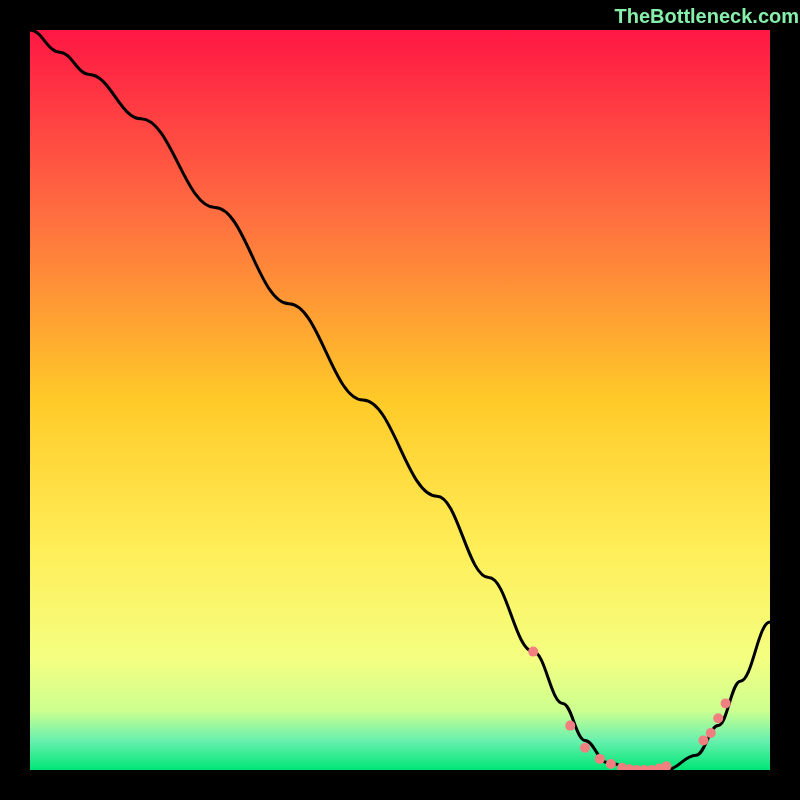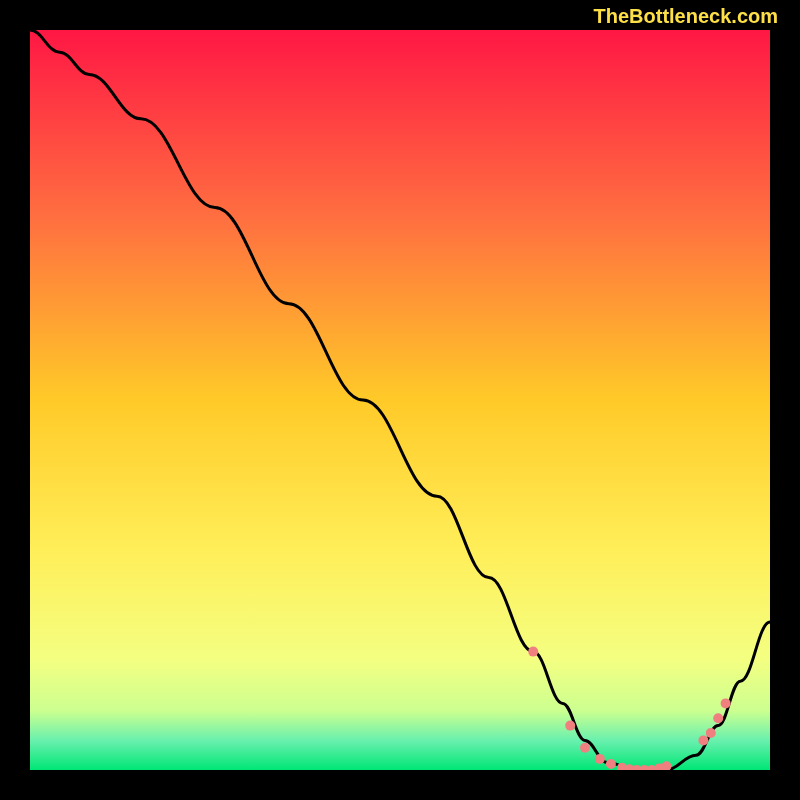--- a/index.html
+++ b/index.html
@@ -7,24 +7,24 @@
     width: 800px;
     height: 800px;
     background: #000;
     position: relative;
     font-family: Arial, sans-serif;
     overflow: hidden;
   }
   .watermark {
     position: absolute;
     top: 5px;
-    right: 22px;
+    right: 1px;
     font-size: 20px;
     font-weight: bold;
-    color: #fde047;
+    color: #86efac;
     z-index: 10;
   }
   .plot-area {
     position: absolute;
     top: 30px;
     left: 30px;
     width: 740px;
     height: 740px;
   }
   .gradient-bg {

